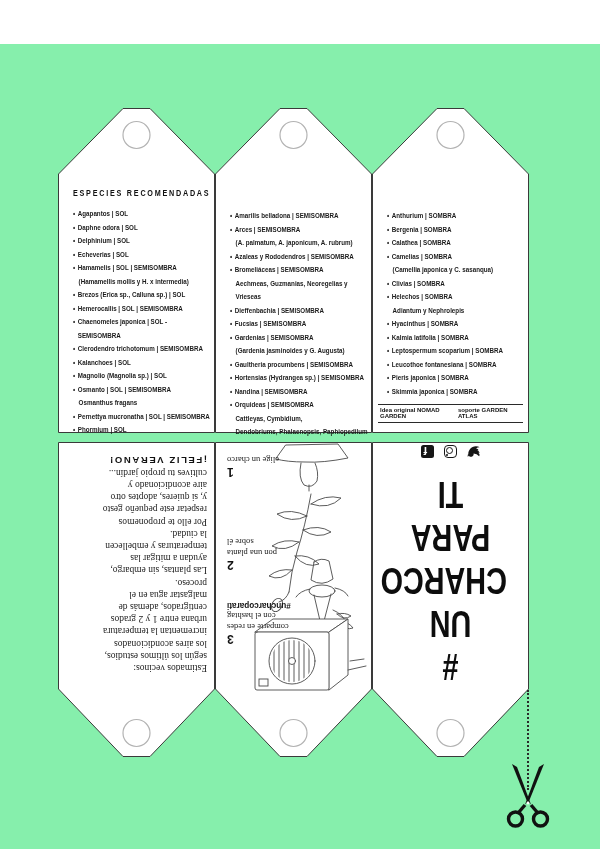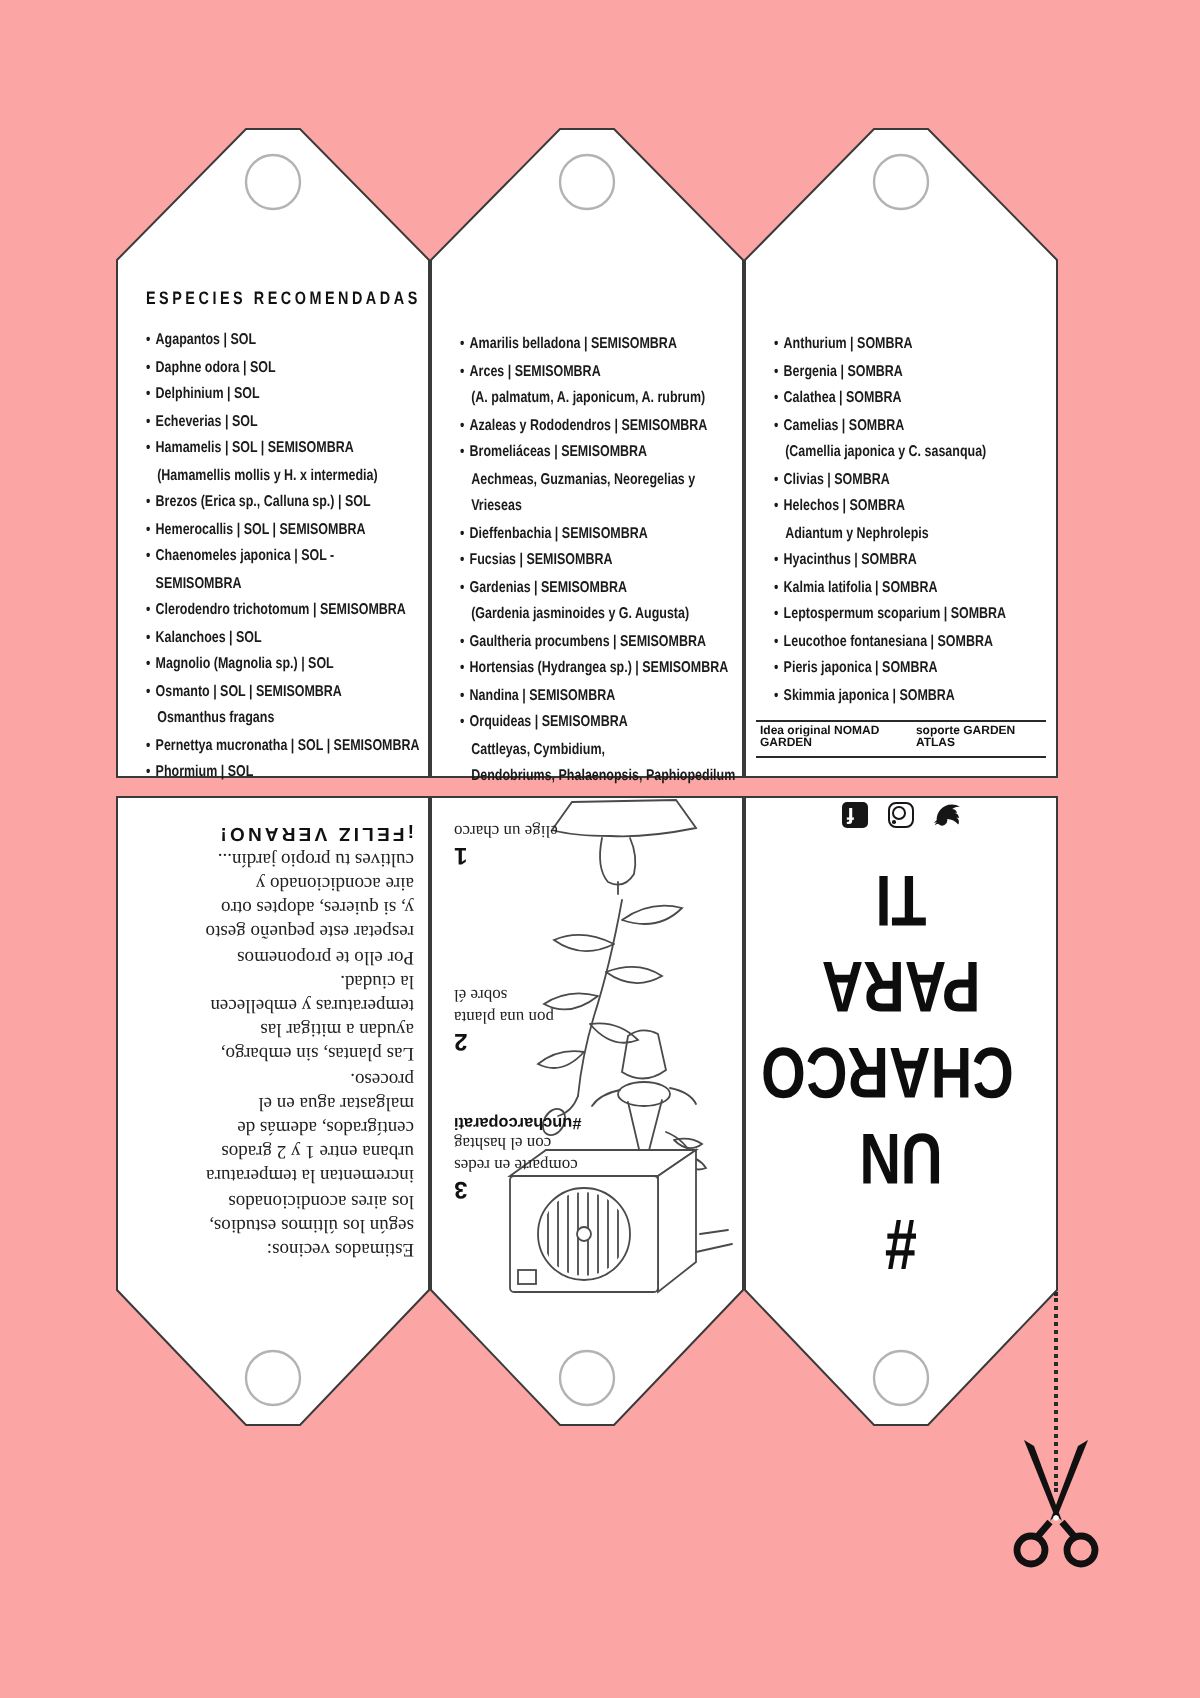--- a/index.html
+++ b/index.html
@@ -1,17 +1,17 @@
 <!DOCTYPE html>
 <html><head>
 <meta charset="utf-8">
 <style>
   html,body{margin:0;padding:0;background:#fff;}
   body{width:600px;height:849px;position:relative;font-family:"Liberation Sans",sans-serif;color:#161616;}
-  .page{position:absolute;inset:0;background:#fca5a5;overflow:hidden;}
+  .page{position:absolute;inset:0;background:#86efac;overflow:hidden;margin-top:44px;}
 
   .tag{position:absolute;width:157px;}
   .tag-top{top:64px;height:325px;}
   .tag-bottom{top:398px;height:315px;}
   .outline{position:absolute;left:0;top:0;}
 
   .content-top{position:absolute;left:15px;right:4px;top:66px;bottom:6px;}
   .condense{transform:scaleX(0.8);transform-origin:0 0;width:125%;}
   .tag-title{font-size:9px;font-weight:700;letter-spacing:2.2px;margin:14px 0 0 0;color:#111;}
   .tag-list{margin-top:9px;font-weight:700;font-size:7.8px;line-height:13.5px;color:#1a1a1a;}

